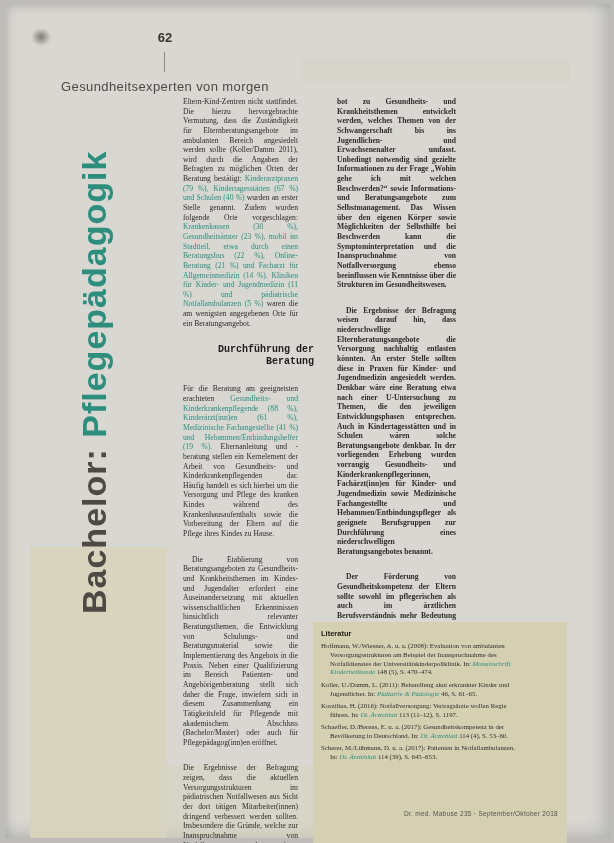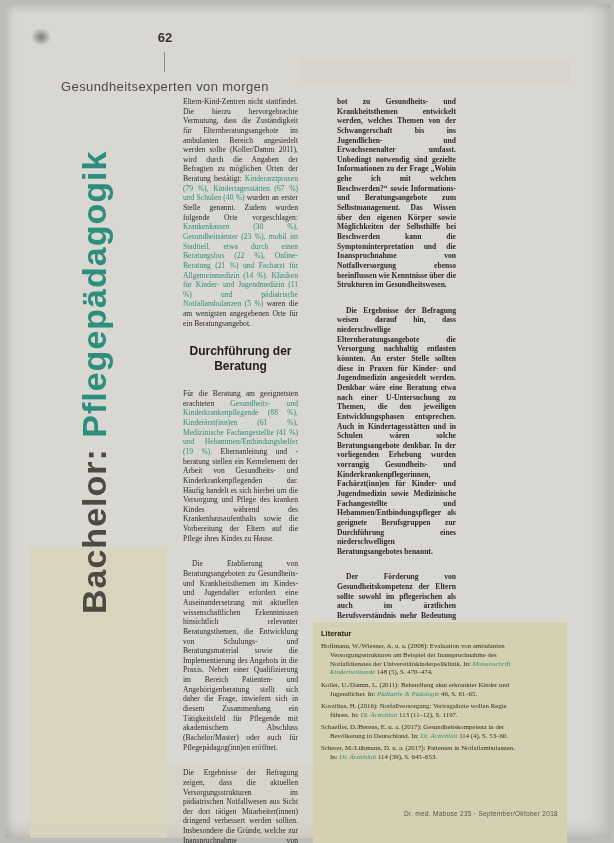--- a/index.html
+++ b/index.html
@@ -42,22 +42,22 @@
   .sidebar-title .dark{color:#4d4a44;}
   .sidebar-title .teal{color:var(--accent-teal);}
 
   .col{position:absolute;top:77px;font-size:7.6px;line-height:1.27;
     text-align:justify;color:var(--ink);hyphens:auto;}
   .col1{left:162px;width:147px;}
   .col2{left:316px;width:151px;font-weight:bold;}
   .col p{margin:16px;}
   .col p.ind{text-indent:9px;}
   .col h3{
-    font-family:Liberation Sans, sans-serif;
-    font-size:12px;line-height:1.2;margin:8px 0 3px 0;color:#211e1a;text-align:center;
+    font-family:Liberation Mono, monospace;
+    font-size:10px;line-height:1.2;margin:8px 0 3px 0;color:#211e1a;text-align:right;
   }
   .hl{color:var(--accent-teal);}
   .it{font-style:italic;color:var(--accent-teal);}
 
   .lit-panel{
     position:absolute;left:308px;top:618px;width:254px;height:228px;
     background:var(--panel-tan);padding:7px 10px 6px 8px;box-sizing:border-box;
   }
   .lit-panel h4{
     font-family:"Liberation Sans", sans-serif;

